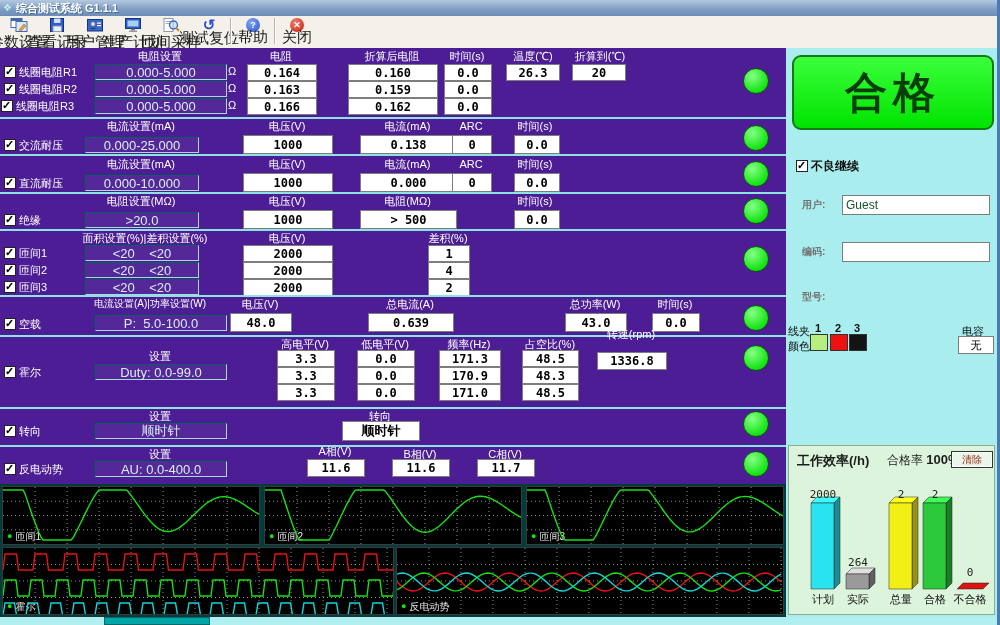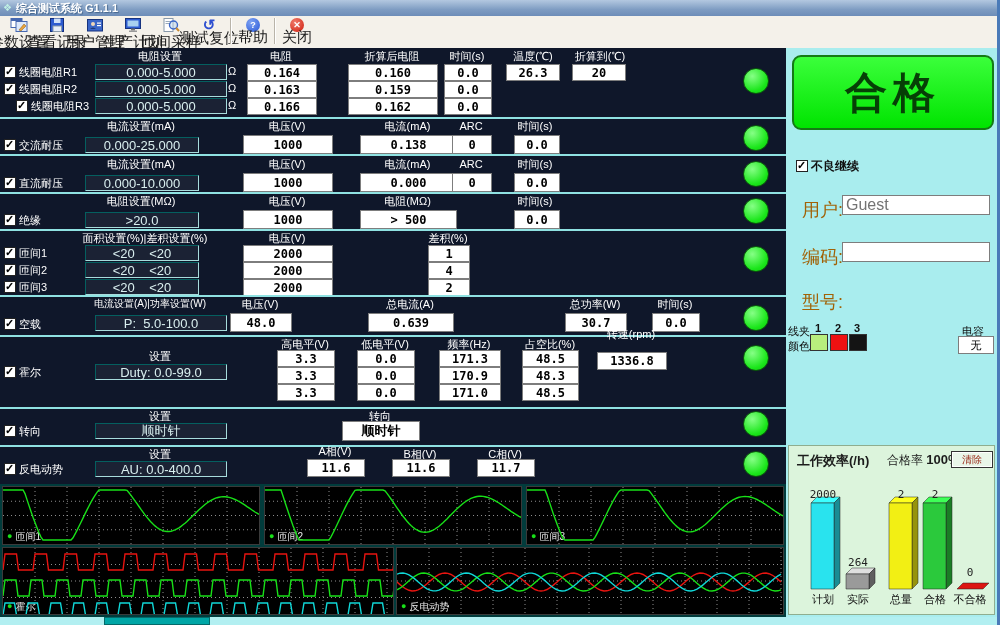--- a/index.html
+++ b/index.html
@@ -11,42 +11,42 @@
   
   .toolbar{position:absolute;left:0;top:16px;width:1000px;height:32px;background:#f4f1ea;border-bottom:1px solid #c9c4ba;display:flex;align-items:flex-start;}
   .tbtn{width:38px;height:31px;display:flex;flex-direction:column;align-items:center;justify-content:flex-start;padding-top:1px;cursor:default;}
   .tbtn .lbl{font-size:15px;color:#1a1a1a;white-space:nowrap;line-height:10px;}
   .tsep{width:1px;height:26px;margin:2px 2px 0 2px;background:#b9b4a9;border-right:1px solid #fff;}
   .uicon{font-size:15px;font-weight:bold;color:#2d4fd0;line-height:16px;height:16px;}
   .round{width:14px;height:14px;border-radius:50%;display:flex;align-items:center;justify-content:center;color:#fff;font-size:9px;font-weight:bold;line-height:14px;margin-top:1px;}
   .round.help{background:radial-gradient(circle at 35% 30%,#7da2f2,#2a58d8);}
   .round.close{background:radial-gradient(circle at 35% 30%,#f07a6a,#cf1d0d);}
   
-  .main{position:absolute;left:0;top:48px;width:786px;height:436px;background:#0f172a;}
+  .main{position:absolute;left:0;top:48px;width:786px;height:436px;background:#4c1d95;}
   .hd{position:absolute;color:#fff;font-size:11px;line-height:12px;text-align:center;white-space:nowrap;}
   .hd.small{font-size:10px;}
   .ck{position:absolute;display:flex;align-items:center;gap:3px;color:#fff;font-size:11px;line-height:12px;white-space:nowrap;}
   .cb{width:10px;height:10px;background:#fff;border:1px solid #222;position:relative;flex:none;}
   .cb::after{content:"✓";position:absolute;left:0;top:-2px;font-size:11px;font-weight:bold;color:#000;}
   .vb{position:absolute;background:#fff;border:1px solid #7d7d7d;font-family:"DejaVu Sans Mono",monospace;font-weight:bold;font-size:12px;color:#000;display:flex;align-items:center;justify-content:center;box-sizing:content-box;}
   .sb{position:absolute;border:1px solid #a8dcdc;border-top-color:#045f5f;border-left-color:#045f5f;color:#d9efef;font-size:13px;white-space:pre;display:flex;align-items:center;justify-content:center;background:rgba(255,255,255,0.05);}
   .unit{position:absolute;color:#fff;font-size:11px;}
   .lamp{position:absolute;width:24px;height:24px;border-radius:50%;border:1px solid #0a5a0a;background:radial-gradient(circle at 35% 30%,#86ff86,#1ae61a 65%,#0fc40f);}
   .sep{position:absolute;left:0;width:786px;height:2px;background:#8fe2e2;}
   
   .scopes{position:absolute;left:0;top:484px;width:786px;height:133px;background:#013c3c;}
   .scope{position:absolute;background:#000;border:1px solid #3a3a3a;box-sizing:border-box;}
   .scopelabel{position:absolute;left:4px;bottom:2px;color:#e8e8e8;font-size:10px;line-height:11px;display:flex;align-items:center;gap:3px;}
   .scopelabel::before{content:"●";color:#18e018;font-size:9px;}
   
   .side{position:absolute;left:786px;top:48px;width:211px;height:569px;background:#a9edee;}
   .passbtn{position:absolute;left:6px;top:7px;width:198px;height:71px;background:linear-gradient(180deg,#3bff3b,#00e400);border:2px solid #157a15;border-radius:9px;display:flex;align-items:center;justify-content:center;font-size:42px;font-weight:bold;color:#063f06;letter-spacing:6px;}
-  .fieldlabel{position:absolute;font-size:18px;font-weight:normal;color:#a16207;}
+  .fieldlabel{position:absolute;font-size:10px;font-weight:bold;color:#737373;}
   .tinylabel{position:absolute;font-size:11px;color:#111;}
-  .input{position:absolute;background:#fff;border:1px solid #7d7d7d;font-size:16px;color:#737373;padding:2px 3px;box-sizing:border-box;font-family:"Liberation Sans",sans-serif;}
+  .input{position:absolute;background:#fff;border:1px solid #7d7d7d;font-size:12px;color:#14532d;padding:2px 3px;box-sizing:border-box;font-family:"Liberation Sans",sans-serif;}
   .dd{position:absolute;background:#fff;border:1px solid #7d7d7d;font-size:12px;color:#000;display:flex;align-items:center;box-sizing:border-box;}
   .dd .val{flex:1;padding-left:3px;}
   .dd .arr{width:16px;height:100%;background:#d4d0c8;border-left:1px solid #888;display:flex;align-items:center;justify-content:center;font-size:7px;color:#222;}
   .dd .arr::after{content:"▼";}
   .swatch{position:absolute;width:16px;height:15px;border:1px solid #333;}
   .capbox{position:absolute;background:#fff;border:1px solid #7d7d7d;font-size:11px;color:#000;display:flex;align-items:center;justify-content:center;}
   .startbtn{position:absolute;left:3px;top:310px;width:205px;height:83px;background:#fafafa;border:2px solid;border-color:#fff #9a9a9a #9a9a9a #fff;outline:1px solid #8a8a8a;display:flex;align-items:center;justify-content:center;font-size:40px;color:#111;letter-spacing:8px;}
   
   .stats{position:absolute;left:2px;top:397px;width:207px;height:170px;background:#dcf4dc;border:1px solid #8fae8f;box-sizing:border-box;}
   .stats .title{position:absolute;left:8px;top:6px;font-size:13px;font-weight:bold;color:#1c1c1c;}
@@ -157,21 +157,21 @@
     <div class="ck" style="left:4px;top:35px">
         <span class="cb"></span>
         <span>线圈电阻R2</span>
       </div>
     <div class="sb" style="left:95px;top:33px;width:130px;height:14px">0.000-5.000</div>
     <span class="unit" style="left:228px;top:34px">Ω</span>
     <div class="vb" style="left:247px;top:33px;width:68px;height:15px">0.163</div>
     <div class="vb" style="left:348px;top:33px;width:88px;height:15px">0.159</div>
     <div class="vb" style="left:444px;top:33px;width:46px;height:15px">0.0</div>
 
-    <div class="ck" style="left:16px;top:52px">
+    <div class="ck" style="left:1px;top:52px">
         <span class="cb"></span>
         <span>线圈电阻R3</span>
       </div>
     <div class="sb" style="left:95px;top:50px;width:130px;height:14px">0.000-5.000</div>
     <span class="unit" style="left:228px;top:51px">Ω</span>
     <div class="vb" style="left:247px;top:50px;width:68px;height:15px">0.166</div>
     <div class="vb" style="left:348px;top:50px;width:88px;height:15px">0.162</div>
     <div class="vb" style="left:444px;top:50px;width:46px;height:15px">0.0</div>
     <div class="lamp" style="left:743px;top:20px"></div>
     <div class="sep" style="top:69px"></div>
@@ -257,21 +257,21 @@
     <span class="hd" style="left:375px;top:250px;width:70px">总电流(A)</span>
     <span class="hd" style="left:560px;top:250px;width:70px">总功率(W)</span>
     <span class="hd" style="left:650px;top:250px;width:50px">时间(s)</span>
     <div class="ck" style="left:4px;top:270px">
         <span class="cb"></span>
         <span>空载</span>
       </div>
     <div class="sb" style="left:95px;top:267px;width:130px;height:14px">P:  5.0-100.0</div>
     <div class="vb" style="left:230px;top:265px;width:60px;height:17px">48.0</div>
     <div class="vb" style="left:368px;top:265px;width:84px;height:17px">0.639</div>
-    <div class="vb" style="left:565px;top:265px;width:60px;height:17px">30.7</div>
+    <div class="vb" style="left:565px;top:265px;width:60px;height:17px">43.0</div>
     <div class="vb" style="left:652px;top:265px;width:46px;height:17px">0.0</div>
     <div class="lamp" style="left:743px;top:257px"></div>
     <div class="sep" style="top:287px"></div>
 
     <span class="hd" style="left:275px;top:290px;width:60px">高电平(V)</span>
     <span class="hd" style="left:355px;top:290px;width:60px">低电平(V)</span>
     <span class="hd" style="left:437px;top:290px;width:64px">频率(Hz)</span>
     <span class="hd" style="left:518px;top:290px;width:64px">占空比(%)</span>
     <span class="hd" style="left:593px;top:280px;width:76px">转速(rpm)</span>
     <span class="hd" style="left:95px;top:302px;width:130px">设置</span>

